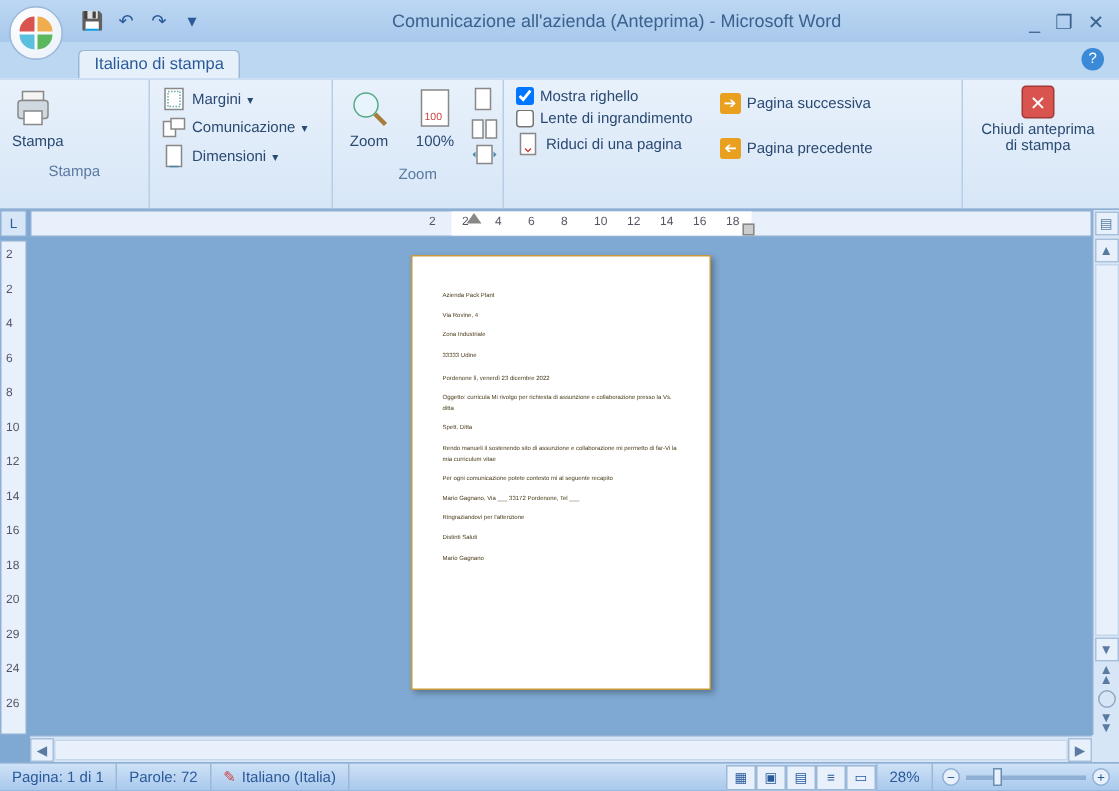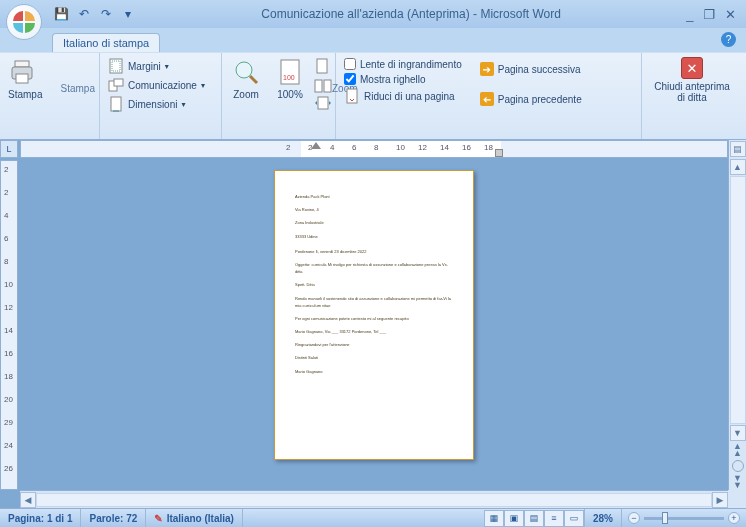--- a/index.html
+++ b/index.html
@@ -21,21 +21,21 @@
   .winctrl { display:flex; gap:10px; color:#3a628e; font-size:13px; margin-right:4px;}
   .winctrl span{cursor:default;}
 
   
   .tabrow { height: 24px; background: #bcd7f2; display:flex; align-items:flex-end; padding-left:52px; position:relative;}
   .tab { background:#e6f0fb; border:1px solid #9bb8d8; border-bottom:none; border-radius:4px 4px 0 0; font-size:11px; color:#2a5a9a; padding:3px 10px;}
   .help { position:absolute; right:10px; top:4px; width:15px;height:15px;border-radius:50%;background:#3a8ad8;color:#fff;font-size:10px;display:flex;align-items:center;justify-content:center;}
 
   
   .ribbon { height: 88px; background: linear-gradient(#e8f1fb,#d7e6f7); border-top:1px solid #cfe0f2; border-bottom:1px solid #8fb0d4; display:flex; }
-  .group { border-right:1px solid #b8cde6; display:flex; padding:2px 4px 17px; }
+  .group { border-right:1px solid #b8cde6; display:flex; flex-direction:column; padding:2px 4px 17px; }
   .group-body { flex:1; display:flex; align-items:flex-start; gap:4px; }
   .group-label { font-size:10px; color:#5a7aa1; text-align:center; padding:1px 0 2px; display:flex; align-items:center; justify-content:center; gap:3px;}
   .bigbtn { display:flex; flex-direction:column; align-items:center; justify-content:flex-start; padding:2px 4px; font-size:10px; color:#2a4a72; gap:2px; min-width:40px;}
   .bigbtn .ic { width:30px; height:30px; display:flex; align-items:center; justify-content:center; font-size:22px; }
   .col { display:flex; flex-direction:column; gap:1px; padding-top:2px;}
   .smallbtn { display:flex; align-items:center; gap:4px; font-size:10px; color:#2a4a72; padding:1px 4px; white-space:nowrap;}
   .smallbtn .ic { width:16px; height:16px; display:flex; align-items:center; justify-content:center; font-size:12px; }
   .chk { display:flex; align-items:center; gap:4px; font-size:10px; color:#2a4a72; padding:1px 4px;}
   .chk input{width:12px;height:12px;}
   .arrow{background:#e8a01e;color:#fff;border-radius:2px;width:14px;height:14px;display:inline-flex;align-items:center;justify-content:center;font-size:10px;}
@@ -60,21 +60,21 @@
   .scroll-v .track{flex:1;width:16px;background:#e8f1fb;border:1px solid #c5d7ec;margin:0;}
   .scroll-v .circle{width:12px;height:12px;border-radius:50%;border:1px solid #8fa8c4;margin:2px 0;}
   .scroll-v .dbl{font-size:9px;line-height:7px;margin:1px 0;color:#5a7aa1;}
   .scroll-h{position:absolute;left:20px;right:18px;bottom:0;height:18px;background:#d7e6f7;border-top:1px solid #8fb0d4;display:flex;align-items:center;}
   .scroll-h .sbtn{width:16px;height:16px;background:#e8f1fb;border:1px solid #a8c0dc;display:flex;align-items:center;justify-content:center;font-size:9px;color:#5a7aa1;}
   .scroll-h .track{flex:1;height:14px;background:#e8f1fb;border:1px solid #c5d7ec;}
   .resize{position:absolute;right:0;bottom:0;width:18px;height:18px;background:#d7e6f7;}
 
   
   .statusbar { position:absolute; left:0; right:0; bottom:0; height:19px; background:linear-gradient(#cfe2f7,#a8c8ec); display:flex; align-items:center; font-size:10px; color:#2a5a9a; border-top:1px solid #8fb0d4;}
-  .statusbar .cell{padding:0 8px; border-right:1px solid #9bb8d8; height:100%; display:flex; align-items:center; gap:4px;font-weight:bold;}
+  .statusbar .cell{padding:0 8px; border-right:1px solid #9bb8d8; height:100%; display:flex; align-items:center; gap:4px;}
   .statusbar .spacer{flex:1;}
   .viewbtns{display:flex;gap:0;}
   .viewbtns .vb{width:20px;height:17px;border:1px solid #9bb8d8;background:#e8f1fb;display:flex;align-items:center;justify-content:center;font-size:9px;}
   .zoomslider{display:flex;align-items:center;gap:4px;padding:0 6px;}
   .zoomslider .bar{width:80px;height:3px;background:#8fb0d4;position:relative;}
   .zoomslider .thumb{position:absolute;width:6px;height:12px;background:#e8f1fb;border:1px solid #6a8db4;top:-5px;left:18px;}
   .zoomslider .pm{width:12px;height:12px;border:1px solid #8fb0d4;border-radius:50%;background:#e8f1fb;display:flex;align-items:center;justify-content:center;font-size:9px;}
 
   .dialog-launch{font-size:8px;color:#6a8db4;border:1px solid #b8cde6;width:10px;height:10px;display:inline-flex;align-items:center;justify-content:center;}
   svg{display:block;}
@@ -206,26 +206,26 @@
           </span>
       </div>
     </div>
     <div class="group-label">Zoom</div>
   </div>
 
   <div class="group" style="width:306px">
     <div class="group-body">
       <div class="col">
         <label class="chk">
+            <input type="checkbox" checked="" style="">
+            <span>Mostra righello</span>
+          </label>
+        <label class="chk">
             <input type="checkbox" style="">
             <span>Lente di ingrandimento</span>
-          </label>
-        <label class="chk">
-            <input type="checkbox" checked="" style="">
-            <span>Mostra righello</span>
           </label>
         <div class="smallbtn">
           <span class="ic">
               <svg width="14" height="16">
                 <rect x="2" y="1" width="10" height="14" fill="#fff" stroke="#888"></rect>
                 <path d="M5 11l2 2 2-2" stroke="#c44" fill="none"></path>
               </svg>
             </span>
           <span>Riduci di una pagina</span>
         </div>
@@ -241,21 +241,21 @@
         </div>
       </div>
     </div>
   </div>
 
   <div class="group" style="width:100px;border-right:none">
     <div class="group-body" style="justify-content:center;width:100%">
       <div class="bigbtn">
         <span class="closex">✕</span>
         <span>Chiudi anteprima</span>
-        <span style="margin-top:-2px">di ditta</span>
+        <span style="margin-top:-2px">di stampa</span>
       </div>
     </div>
     <div class="group-label"></div>
   </div>
 </div>
 
 <div class="docarea">
   <div class="corner" style="top:0;left:0">L</div>
   <div class="ruler-h">
     <div class="ticks">

